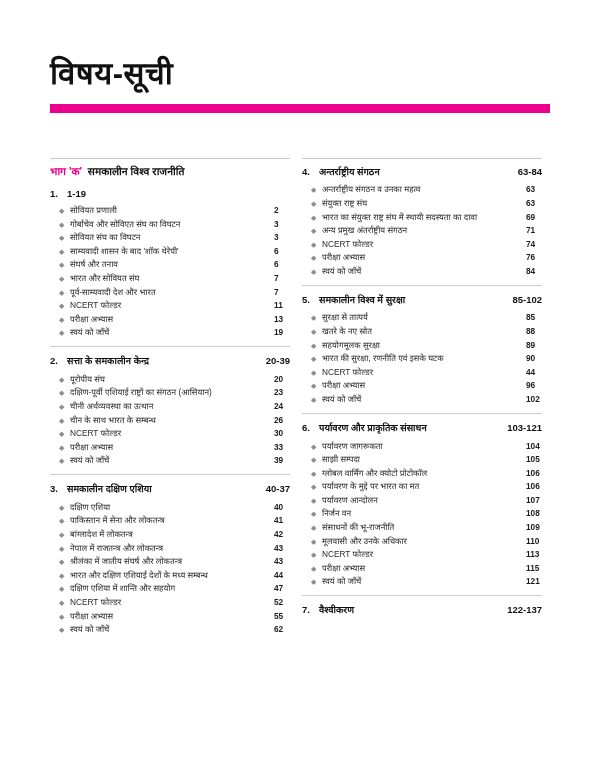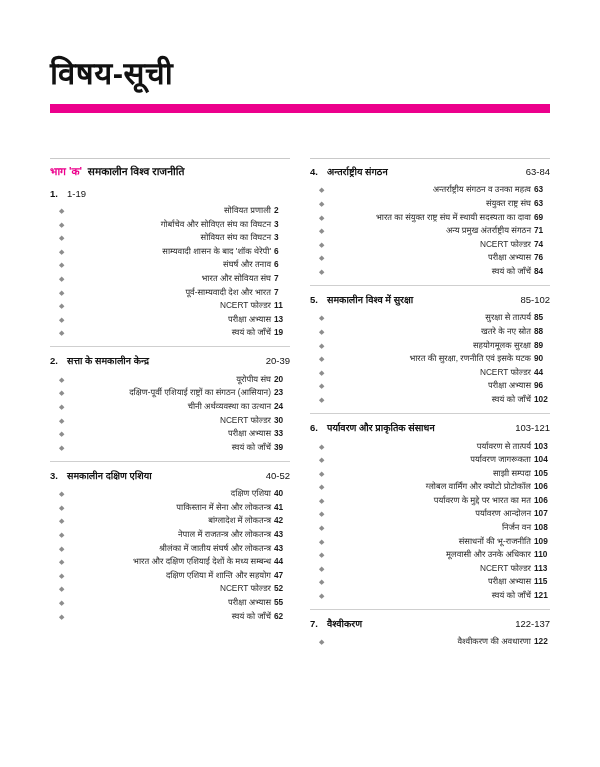--- a/index.html
+++ b/index.html
@@ -43,21 +43,21 @@
     background: #EC008C;
   }
 
   
   .columns {
     position: absolute;
     top: 158px;
     left: 50px;
     width: 500px;
     display: flex;
-    gap: 20px;
+    gap: 12px;
   }
   .col {
     width: 240px;
     flex: 0 0 240px;
   }
 
   .col-top-rule {
     border-top: 1px solid #c9c9c9;
     height: 0;
     margin-bottom: 6px;
@@ -100,21 +100,21 @@
     flex: 0 0 17px;
   }
   .chapter-title {
     flex: 1 1 auto;
     padding-right: 4px;
   }
   .chapter-pages {
     flex: 0 0 auto;
     text-align: right;
     white-space: nowrap;
-    font-weight: 400;
+    font-weight: 700;
   }
 
   
   .entry {
     display: flex;
     align-items: baseline;
     font-size: 8.3px;
     color: #2a2a2a;
     line-height: 1.05;
     padding: 2.45px 0;
@@ -125,21 +125,20 @@
     padding-left: 9px;
     box-sizing: border-box;
     color: #8d8d8d;
     font-size: 7px;
     line-height: 1;
   }
   .entry-label {
     flex: 1 1 auto;
     padding-right: 3px;
     white-space: nowrap;
-    text-align: right;
   }
   .entry-page {
     flex: 0 0 auto;
     text-align: left;
     white-space: nowrap;
     font-weight: 700;
     color: #1d1d1d;
     min-width: 16px;
   }
 </style>
@@ -230,40 +229,45 @@
             <span class="entry-label">दक्षिण-पूर्वी एशियाई राष्ट्रों का संगठन (आसियान)</span>
             <span class="entry-page">23</span>
           </div>
           <div class="entry">
             <span class="entry-bullet">◆</span>
             <span class="entry-label">चीनी अर्थव्यवस्था का उत्थान</span>
             <span class="entry-page">24</span>
           </div>
           <div class="entry">
             <span class="entry-bullet">◆</span>
+            <span class="entry-label">चीन के साथ भारत के सम्बन्ध</span>
+            <span class="entry-page">26</span>
+          </div>
+          <div class="entry">
+            <span class="entry-bullet">◆</span>
             <span class="entry-label">NCERT फोल्डर</span>
             <span class="entry-page">30</span>
           </div>
           <div class="entry">
             <span class="entry-bullet">◆</span>
             <span class="entry-label">परीक्षा अभ्यास</span>
             <span class="entry-page">33</span>
           </div>
           <div class="entry">
             <span class="entry-bullet">◆</span>
             <span class="entry-label">स्वयं को जाँचें</span>
             <span class="entry-page">39</span>
           </div>
         </div>
         <div class="chapter-sep"></div>
         <div class="chapter">
           <div class="chapter-head">
             <span class="chapter-num">3.</span>
             <span class="chapter-title">समकालीन दक्षिण एशिया</span>
-            <span class="chapter-pages">40-52</span>
+            <span class="chapter-pages">40-37</span>
           </div>
           <div class="entry">
             <span class="entry-bullet">◆</span>
             <span class="entry-label">दक्षिण एशिया</span>
             <span class="entry-page">40</span>
           </div>
           <div class="entry">
             <span class="entry-bullet">◆</span>
             <span class="entry-label">पाकिस्तान में सेना और लोकतन्त्र</span>
             <span class="entry-page">41</span>
@@ -399,25 +403,20 @@
         </div>
         <div class="chapter-sep"></div>
         <div class="chapter">
           <div class="chapter-head">
             <span class="chapter-num">6.</span>
             <span class="chapter-title">पर्यावरण और प्राकृतिक संसाधन</span>
             <span class="chapter-pages">103-121</span>
           </div>
           <div class="entry">
             <span class="entry-bullet">◆</span>
-            <span class="entry-label">पर्यावरण से तात्पर्य</span>
-            <span class="entry-page">103</span>
-          </div>
-          <div class="entry">
-            <span class="entry-bullet">◆</span>
             <span class="entry-label">पर्यावरण जागरूकता</span>
             <span class="entry-page">104</span>
           </div>
           <div class="entry">
             <span class="entry-bullet">◆</span>
             <span class="entry-label">साझी सम्पदा</span>
             <span class="entry-page">105</span>
           </div>
           <div class="entry">
             <span class="entry-bullet">◆</span>
@@ -465,22 +464,17 @@
             <span class="entry-page">121</span>
           </div>
         </div>
         <div class="chapter-sep"></div>
         <div class="chapter">
           <div class="chapter-head">
             <span class="chapter-num">7.</span>
             <span class="chapter-title">वैश्वीकरण</span>
             <span class="chapter-pages">122-137</span>
           </div>
-          <div class="entry">
-            <span class="entry-bullet">◆</span>
-            <span class="entry-label">वैश्वीकरण की अवधारणा</span>
-            <span class="entry-page">122</span>
-          </div>
         </div>
       </div>
   </div>
 
 </div>
 
 </body></html>

